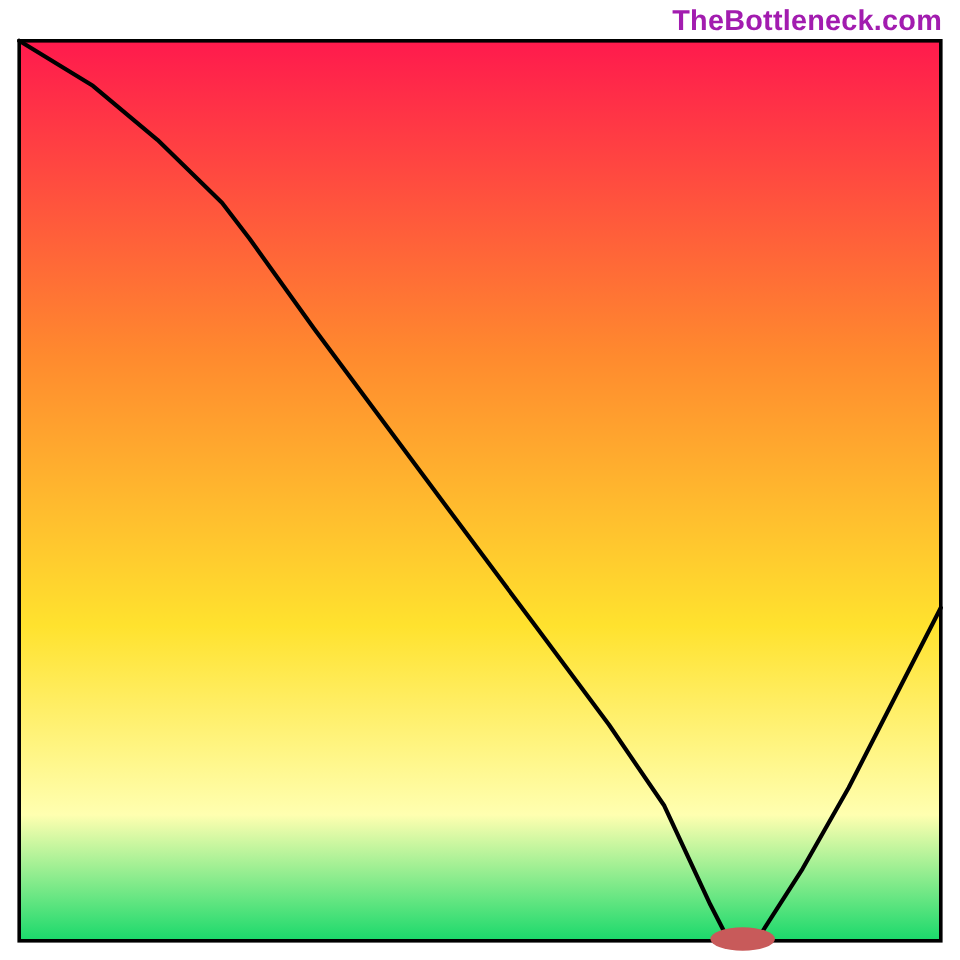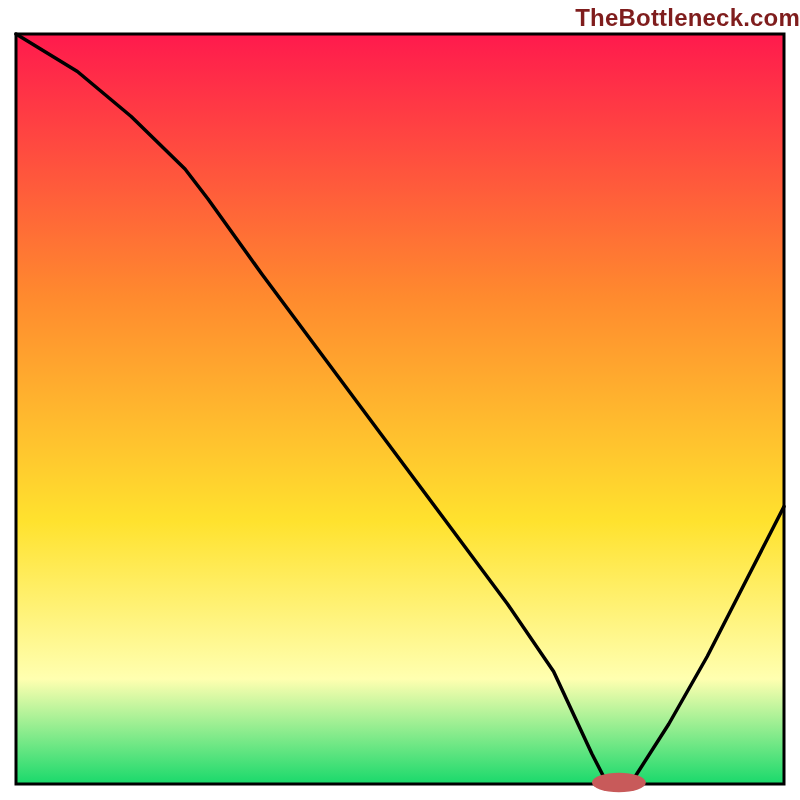--- a/index.html
+++ b/index.html
@@ -12,24 +12,24 @@
     font-family: Arial, Helvetica, sans-serif;
   }
   .wrap {
     position: relative;
     width: 800px;
     height: 800px;
   }
   .watermark {
     position: absolute;
     top: 4px;
-    right: 0;
+    right: 15px;
     font-size: 24px;
     font-weight: 600;
-    color: #7f1d1d;
+    color: #a21caf;
     letter-spacing: 0.2px;
     z-index: 5;
   }
   svg {
     display: block;
   }
 </style>
 </head>
 <body>
 

